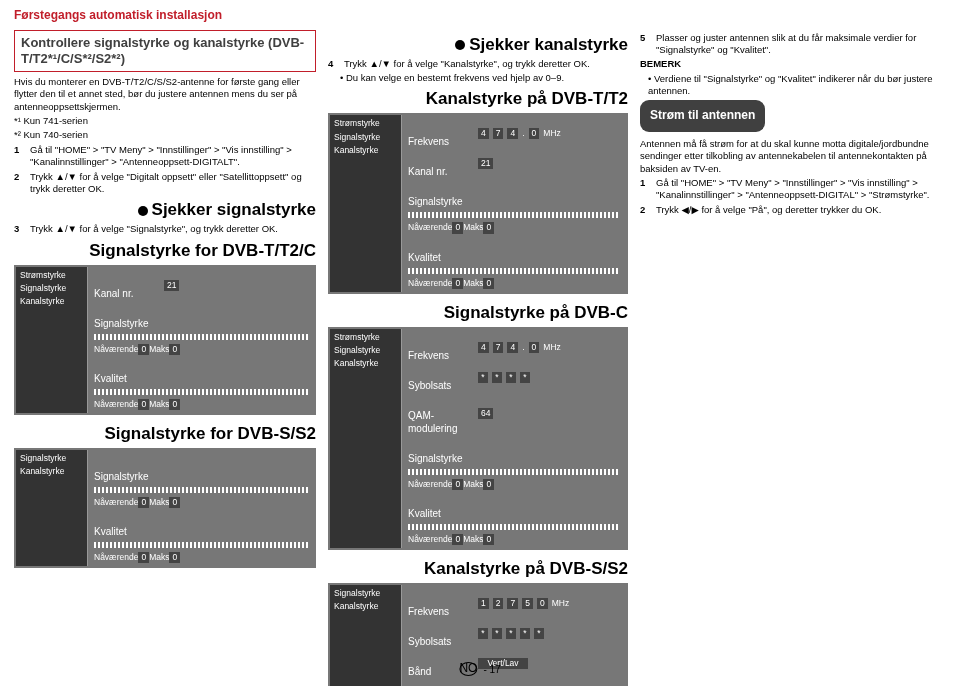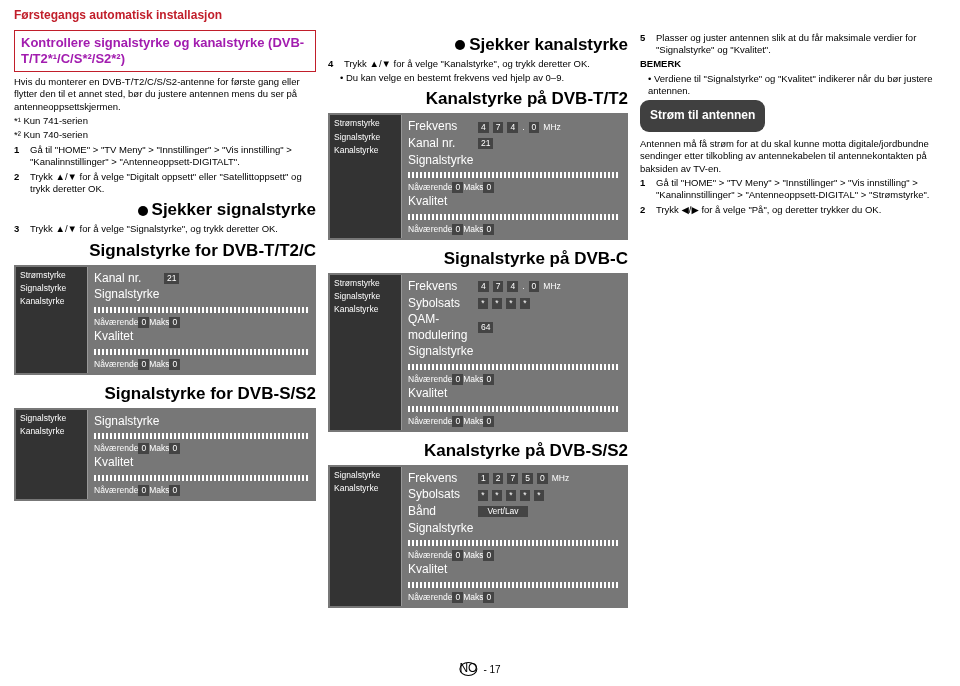--- a/index.html
+++ b/index.html
@@ -17,21 +17,21 @@
     font-size: 12px;
     font-weight: bold;
     margin-bottom: 6px;
   }
   .h2box {
     border: 1px solid #c11e2a;
     padding: 4px 6px;
     margin-bottom: 4px;
   }
   .h2 {
-    color: #a21caf;
+    color: #404040;
     font-size: 13px;
     font-weight: bold;
     line-height: 1.25;
   }
   .stripe {
     background: #404040;
     color: #fff;
     font-weight: bold;
     font-size: 12px;
     padding: 8px 10px;
@@ -66,21 +66,21 @@
   .tabcol {
     background: #333;
     width: 72px;
     padding: 2px 4px;
     border-right: 1px solid #999;
     font-size: 8.5px;
   }
   .tabcol div { padding: 1px 0; }
   .panel { flex: 1; padding: 3px 6px; }
   .panel .line { display:flex; align-items:center; gap:4px; margin: 1px 0; min-height:12px;}
-  .panel .lbl { width: 66px; font-size: 12px; }
+  .panel .lbl { width: 66px; font-size: 10px; margin-top: 16px; }
   .vbox { background: #444; padding: 0 3px; font-size: 8.5px; display:inline-block; min-width:10px; text-align:center; }
   .bar {
     height: 6px;
     background: repeating-linear-gradient(90deg, #fff 0, #fff 2px, #777 2px, #777 4px);
     flex: 1;
     margin: 1px 0;
   }
   .barshort { width: 94px; }
   .nvrow { display:flex; align-items:center; font-size:8.5px; }
   .footer {

